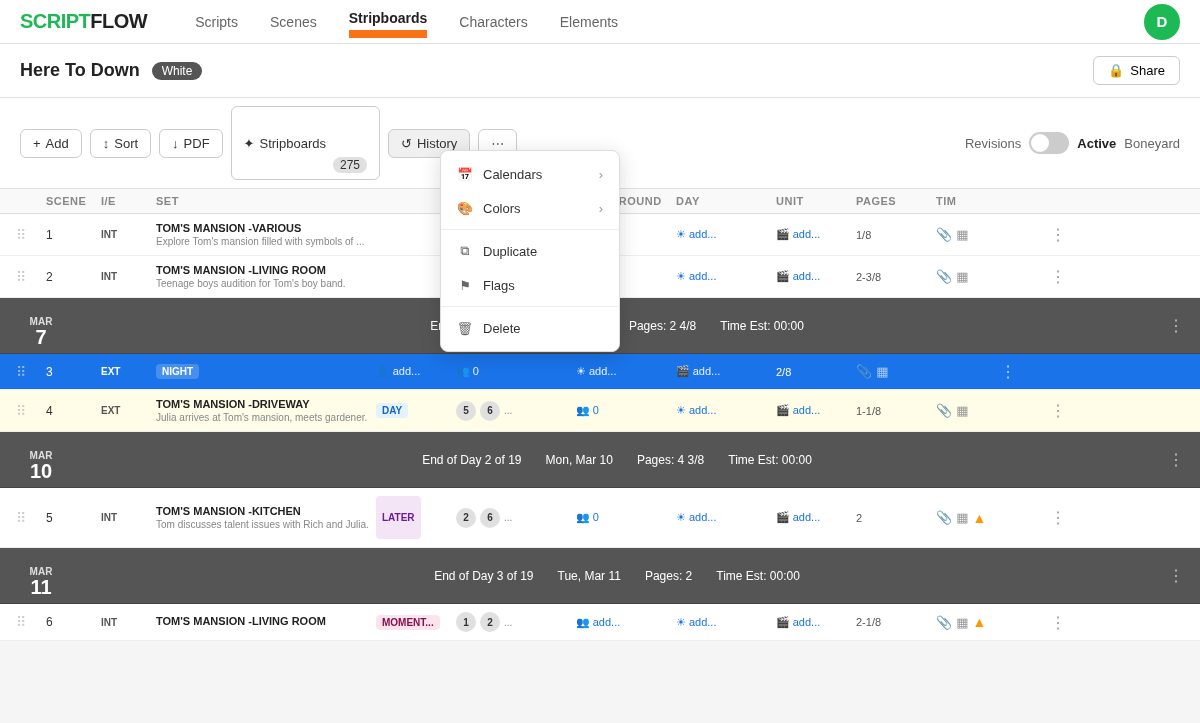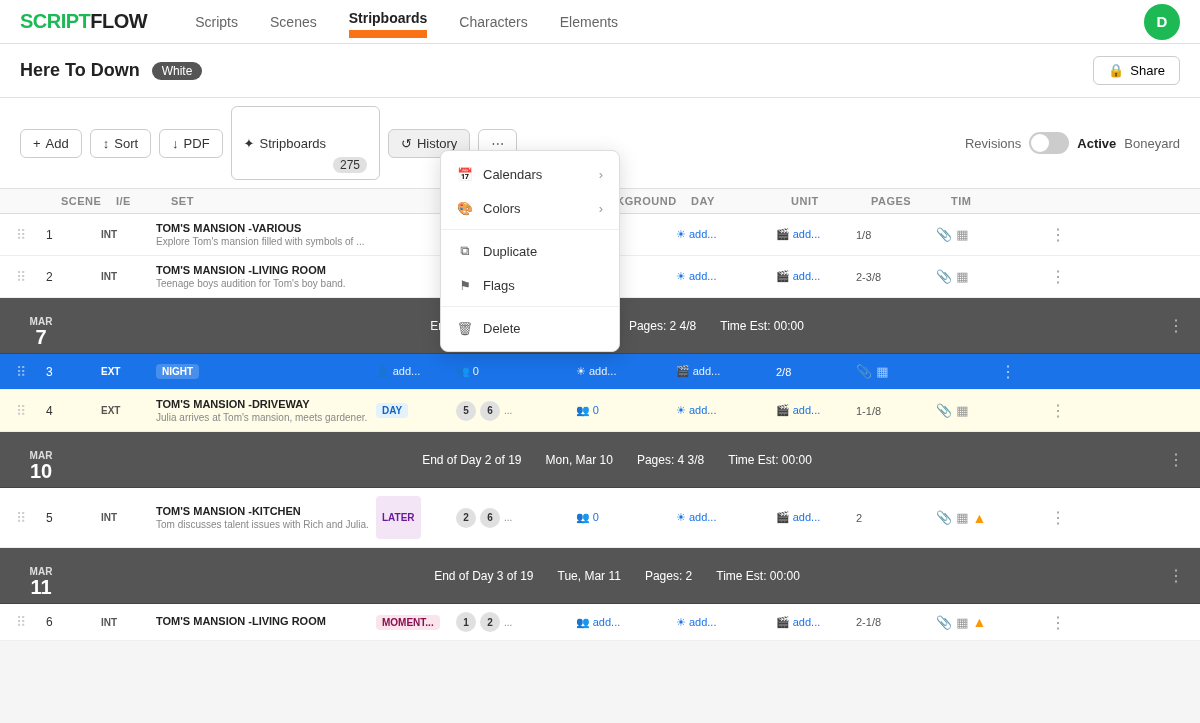--- a/index.html
+++ b/index.html
@@ -64,21 +64,21 @@
       cursor: pointer; font-size: 13px; color: #333;
     }
     .dropdown-icon { width: 16px; height: 16px; display: flex; align-items: center; justify-content: center; color: #666; }
     .dropdown-arrow { margin-left: auto; color: #999; }
     .dropdown-divider { height: 1px; background: #eee; margin: 4px 0; }
 
     
     .table-container { overflow-y: auto; height: calc(100vh - 170px); background: #f5f5f5; }
     .table-header {
       display: grid; grid-template-columns: 30px 55px 55px 220px 80px 120px 100px 100px 80px 80px 80px 50px;
-      background: #f9f9f9; border-bottom: 1px solid #ddd; padding: 6px 31px;
+      background: #f9f9f9; border-bottom: 1px solid #ddd; padding: 6px 16px;
       font-size: 11px; font-weight: 600; color: #888; text-transform: uppercase; letter-spacing: 0.5px;
       align-items: center; position: sticky; top: 0; z-index: 10;
     }
     .table-row {
       display: grid; grid-template-columns: 30px 55px 55px 220px 80px 120px 100px 100px 80px 80px 80px 50px;
       background: #fff; border-bottom: 1px solid #eee; padding: 8px 16px;
       align-items: center; font-size: 12px;
     }
     .table-row.blue-row { background: #1a73e8; color: #fff; }
     .table-row.yellow-row { background: #fffde7; }

